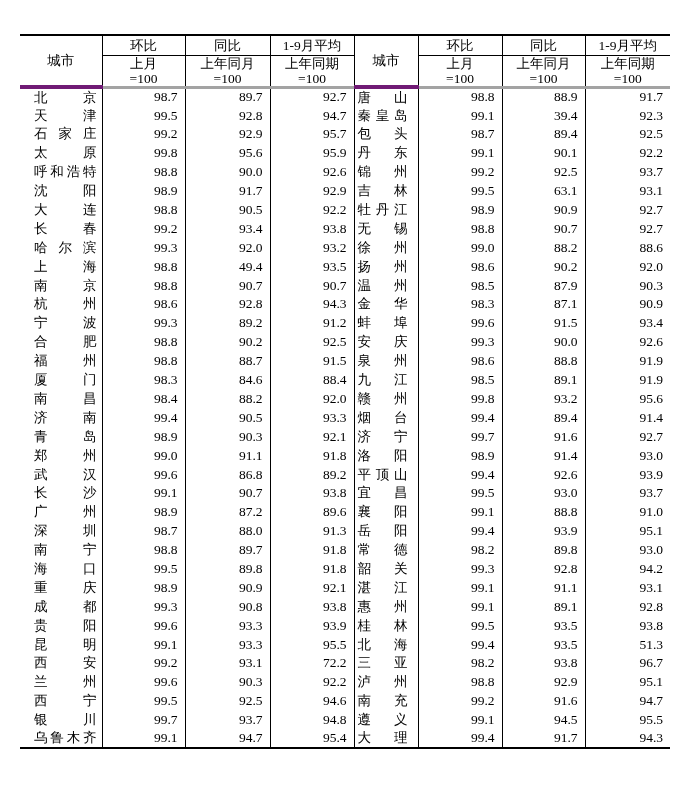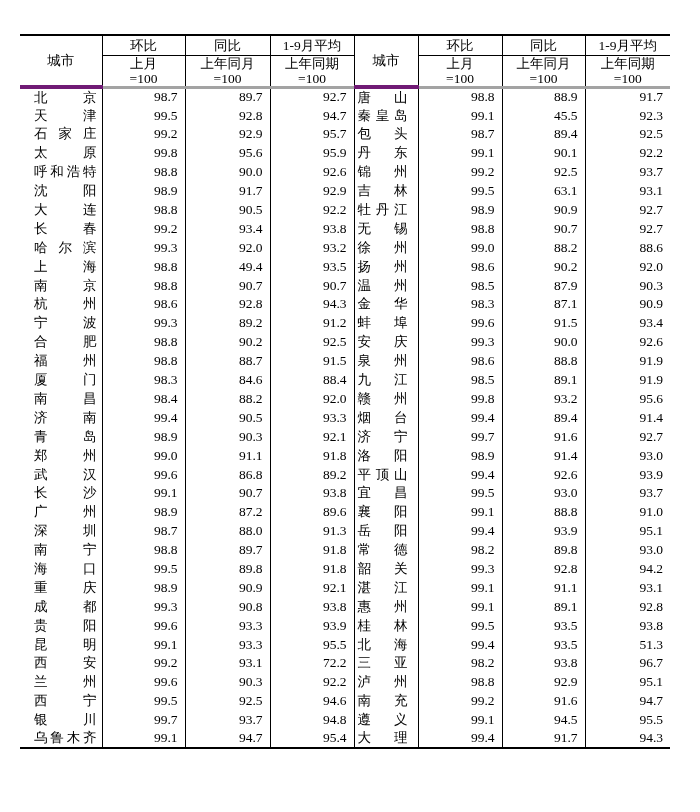--- a/index.html
+++ b/index.html
@@ -146,21 +146,21 @@
           <td class="num b-r">92.8</td>
           <td class="num b-r">94.7</td>
           <td class="city city-r b-r">
             <span class="city-spread">
               <span>秦</span>
               <span>皇</span>
               <span>岛</span>
             </span>
           </td>
           <td class="num b-r">99.1</td>
-          <td class="num b-r">45.5</td>
+          <td class="num b-r">39.4</td>
           <td class="num">92.3</td>
         </tr>
         <tr>
           <td class="city city-l b-r">
             <span class="city-spread">
               <span>石</span>
               <span>家</span>
               <span>庄</span>
             </span>
           </td>

